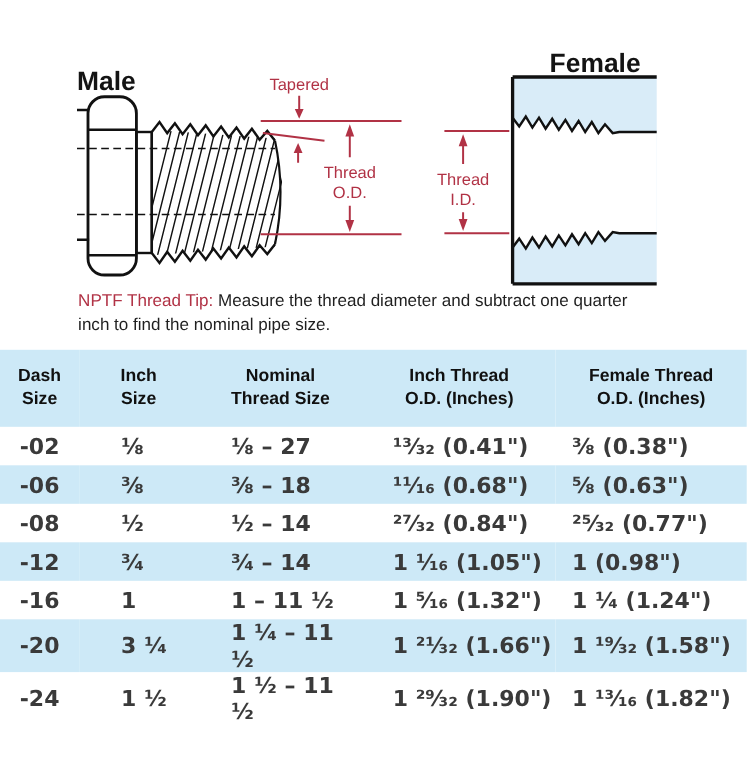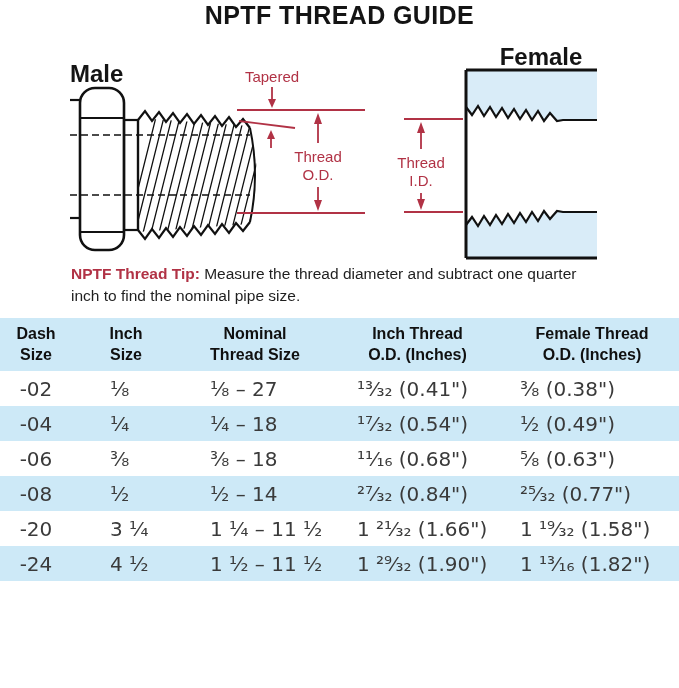--- a/index.html
+++ b/index.html
@@ -3,46 +3,45 @@
 <meta charset="utf-8">
 <style>
   html,body{margin:0;padding:0;background:#fff;}
   .page{position:relative;width:679px;height:688px;background:#fff;overflow:hidden;
         font-family:"Liberation Sans",sans-serif;}
   .title{position:absolute;top:1px;left:0;width:679px;text-align:center;
          font-size:25px;font-weight:bold;color:#141414;letter-spacing:.4px;}
   .diagram-svg{position:absolute;left:0;top:35px;}
   .tip{position:absolute;left:71px;top:263px;width:532px;font-size:15.5px;
        line-height:1.42;color:#1f1f1f;}
-  .tip .lbl{color:var(--accent);font-weight:bold;margin-top:24px;}
+  .tip .lbl{color:var(--accent);font-weight:normal;margin-top:24px;}
   table.thread-table{position:absolute;left:0;top:318px;width:679px;
         border-collapse:collapse;table-layout:fixed;}
   .thread-table th{background:var(--stripe);font-size:16px;font-weight:bold;color:#101010;
-        line-height:1.3;white-space:pre-line;height:53px;vertical-align:middle;
+        line-height:1.3;white-space:pre-line;height:70px;vertical-align:middle;
         text-align:center;padding:0;}
   .thread-table td{height:35px;font-size:20px;color:#3a3a3a;vertical-align:middle;padding:0;
-        font-family:"DejaVu Sans","Liberation Sans",sans-serif;}
+        font-family:"DejaVu Sans","Liberation Sans",sans-serif;font-weight:bold;}
   .thread-table tbody tr:nth-child(even){background:var(--stripe);}
   .thread-table td:nth-child(1){text-align:center;}
   .thread-table td:nth-child(2){padding-left:38px;}
   .thread-table td:nth-child(3){padding-left:30px;}
   .thread-table td:nth-child(4){padding-left:27px;}
   .thread-table td:nth-child(5){padding-left:15px;}
   .ink{stroke:#111;fill:none;}
   .red{stroke:var(--accent);fill:none;stroke-width:1.8;}
   .redfill{fill:var(--accent);stroke:none;}
   .redtext{fill:var(--accent);font-size:15px;font-family:"Liberation Sans",sans-serif;}
   .biglabel{fill:#141414;font-size:24px;font-weight:bold;font-family:"Liberation Sans",sans-serif;}
 </style>
 </head>
 <body>
 
 <div class="page">
 
-  <div class="title">NPTF THREAD GUIDE</div>
 
   <svg class="diagram-svg" width="679" height="275" viewBox="0 0 679 275">
 
     <g>
       <text class="biglabel" x="70" y="47">Male</text>
 
       <rect x="80" y="53" width="44" height="162" rx="15" ry="15" class="ink" stroke-width="2.6" fill="#fff"></rect>
       <line x1="80" y1="83" x2="124" y2="83" class="ink" stroke-width="2.2"></line>
       <line x1="80" y1="197" x2="124" y2="197" class="ink" stroke-width="2.2"></line>
       <line x1="70" y1="65" x2="81" y2="65" class="ink" stroke-width="2.2"></line>
@@ -144,49 +143,56 @@
     </thead>
     <tbody>
       <tr>
         <td>-02</td>
         <td>¹⁄₈</td>
         <td>¹⁄₈ – 27</td>
         <td>¹³⁄₃₂ (0.41")</td>
         <td>³⁄₈ (0.38")</td>
       </tr>
       <tr>
-        <td>-04</td>
-        <td>¹⁄₄</td>
-        <td>¹⁄₄ – 18</td>
-        <td>¹⁷⁄₃₂ (0.54")</td>
-        <td>¹⁄₂ (0.49")</td>
-      </tr>
-      <tr>
         <td>-06</td>
         <td>³⁄₈</td>
         <td>³⁄₈ – 18</td>
         <td>¹¹⁄₁₆ (0.68")</td>
         <td>⁵⁄₈ (0.63")</td>
       </tr>
       <tr>
         <td>-08</td>
         <td>¹⁄₂</td>
         <td>¹⁄₂ – 14</td>
         <td>²⁷⁄₃₂ (0.84")</td>
         <td>²⁵⁄₃₂ (0.77")</td>
       </tr>
       <tr>
+        <td>-12</td>
+        <td>³⁄₄</td>
+        <td>³⁄₄ – 14</td>
+        <td>1 ¹⁄₁₆ (1.05")</td>
+        <td>1 (0.98")</td>
+      </tr>
+      <tr>
+        <td>-16</td>
+        <td>1</td>
+        <td>1 – 11 ¹⁄₂</td>
+        <td>1 ⁵⁄₁₆ (1.32")</td>
+        <td>1 ¹⁄₄ (1.24")</td>
+      </tr>
+      <tr>
         <td>-20</td>
         <td>3 ¹⁄₄</td>
         <td>1 ¹⁄₄ – 11 ¹⁄₂</td>
         <td>1 ²¹⁄₃₂ (1.66")</td>
         <td>1 ¹⁹⁄₃₂ (1.58")</td>
       </tr>
       <tr>
         <td>-24</td>
-        <td>4 ¹⁄₂</td>
+        <td>1 ¹⁄₂</td>
         <td>1 ¹⁄₂ – 11 ¹⁄₂</td>
         <td>1 ²⁹⁄₃₂ (1.90")</td>
         <td>1 ¹³⁄₁₆ (1.82")</td>
       </tr>
     </tbody>
   </table>
 </div>
 
 </body></html>

